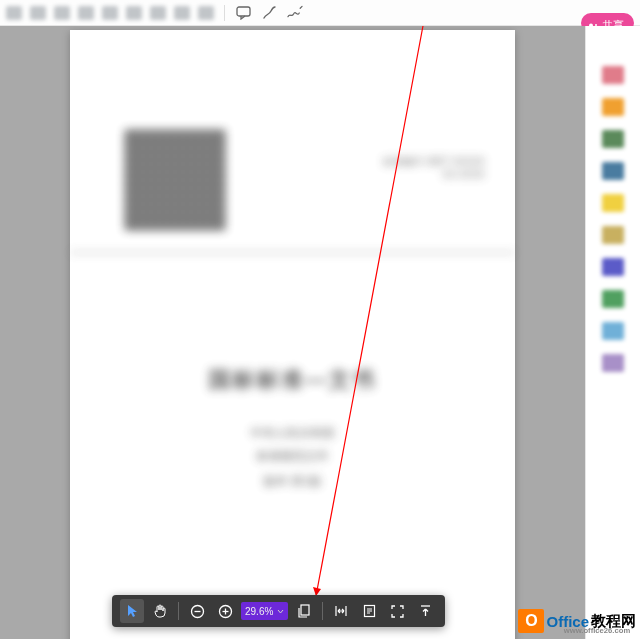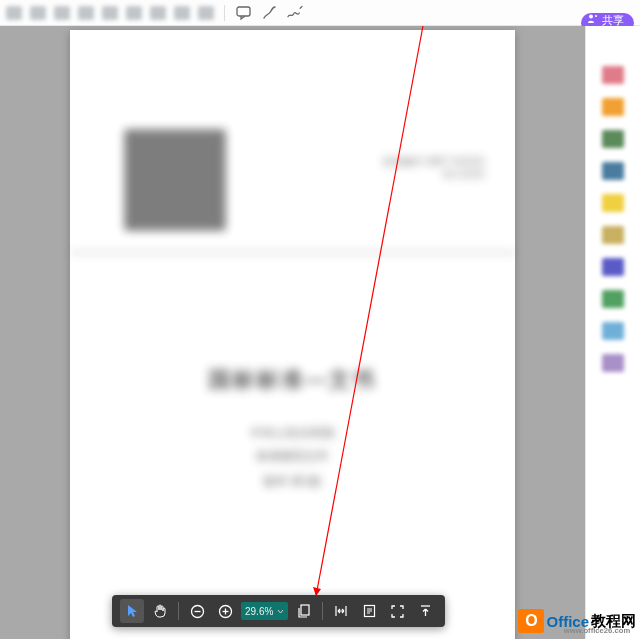--- a/index.html
+++ b/index.html
@@ -19,28 +19,28 @@
       background: #fdfdfd;
       gap: 6px;
     }
     .tb-left { display: flex; gap: 8px; align-items: center; filter: blur(2px); opacity: .6; }
     .tb-left span { width: 16px; height: 14px; background: #9aa0a6; border-radius: 2px; display: inline-block; }
     .tb-divider { width: 1px; height: 16px; background: #ddd; margin: 0 4px; }
     .tb-mid { display: flex; gap: 10px; align-items: center; color: #666; }
     .tb-ico { width: 16px; height: 16px; display: flex; align-items: center; justify-content: center; }
     .share-btn {
       margin-left: auto;
-      background: #8b5cf6;
+      background: #ec4899;
       color: #fff;
       border: none;
       border-radius: 12px;
       height: 20px;
       padding: 0 10px 0 6px;
       font-size: 11px;
-      display: flex; align-items: flex-start; gap: 4px;
+      display: flex; align-items: flex-end; gap: 4px;
       cursor: pointer;
       margin-top: 20px;
     }
     .main-area {
       position: absolute;
       top: 26px; left: 0; right: 55px; bottom: 0;
       background: #a9a9a9;
       display: flex; justify-content: center;
       overflow: hidden;
     }
@@ -90,21 +90,21 @@
       display: flex; align-items: center; justify-content: center;
       color: #fff; cursor: pointer;
       border-radius: 3px;
     }
     .bb-ico.active { background: #555; color: #55a0ff; }
     .bb-sep { width: 1px; height: 18px; background: #666; margin: 0 2px; }
     .zoom-box {
       display: flex; align-items: center;
       color: #eee; font-size: 10px;
       padding: 0 4px; gap: 4px;
-      background: #0f766e;
+      background: #6d28d9;
       border-radius: 2px;
       height: 18px;
       cursor: pointer;
     }
     .right-panel {
       position: absolute; top: 26px; right: 0; bottom: 0;
       width: 55px; background: #fff;
       border-left: 1px solid #e5e5e5;
       display: flex; flex-direction: column;
       padding-top: 10px;

